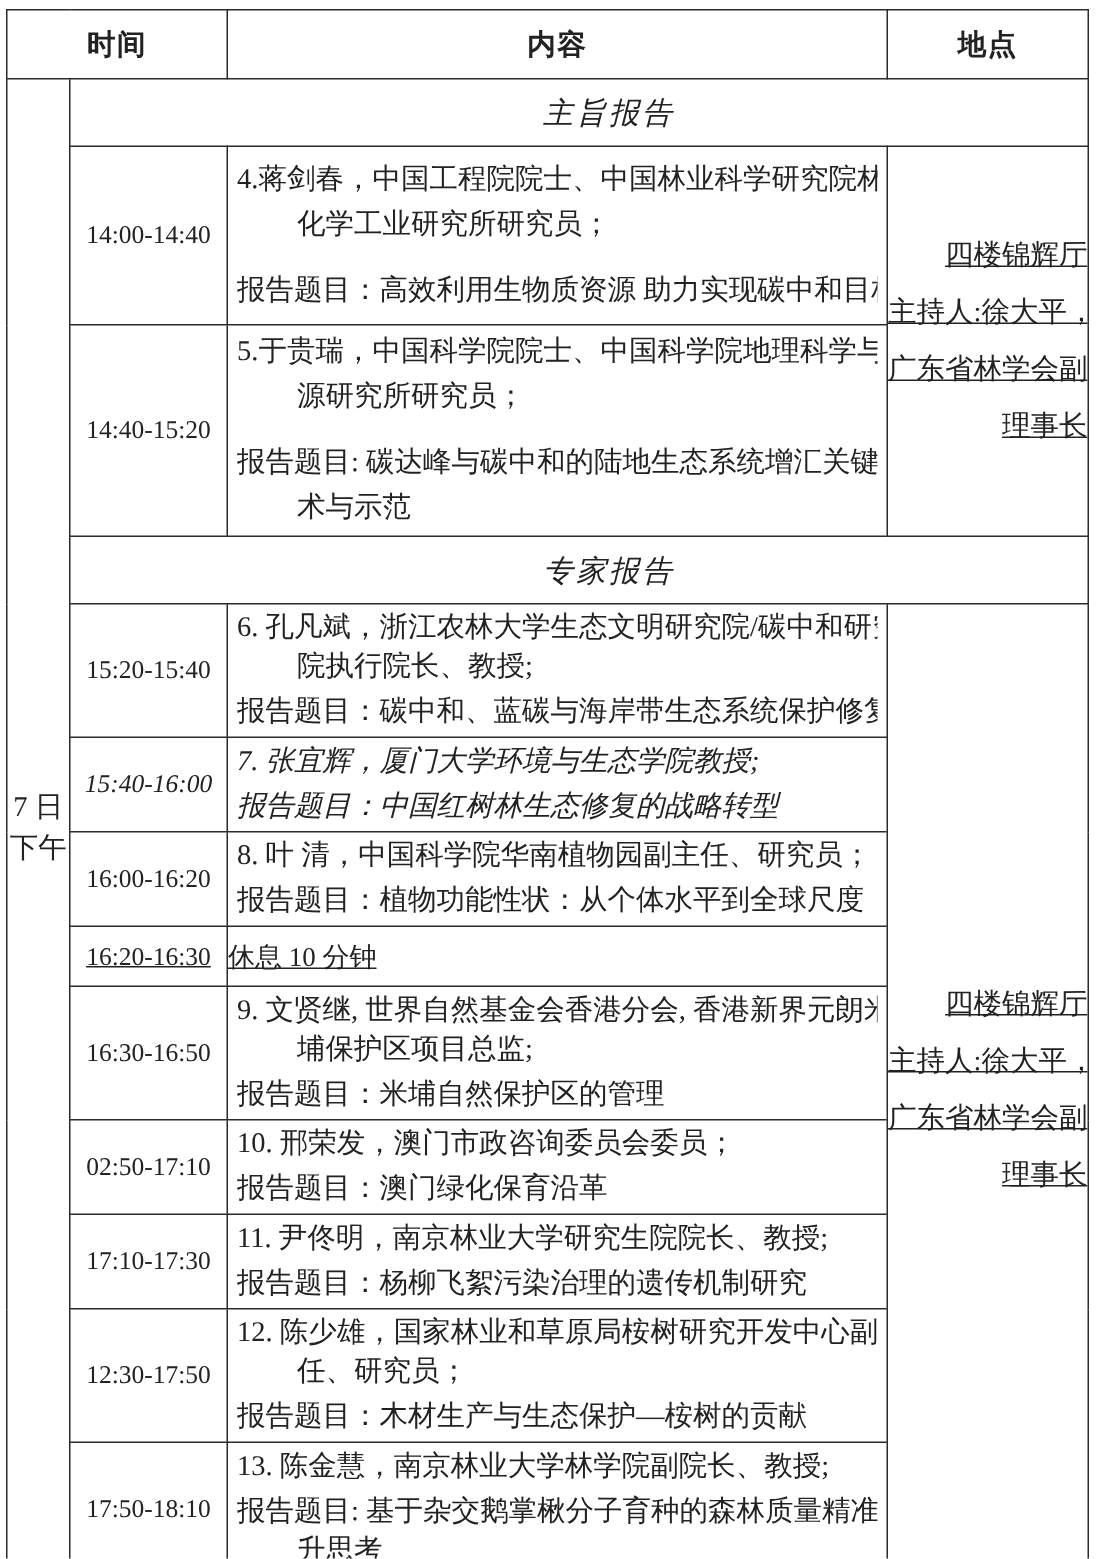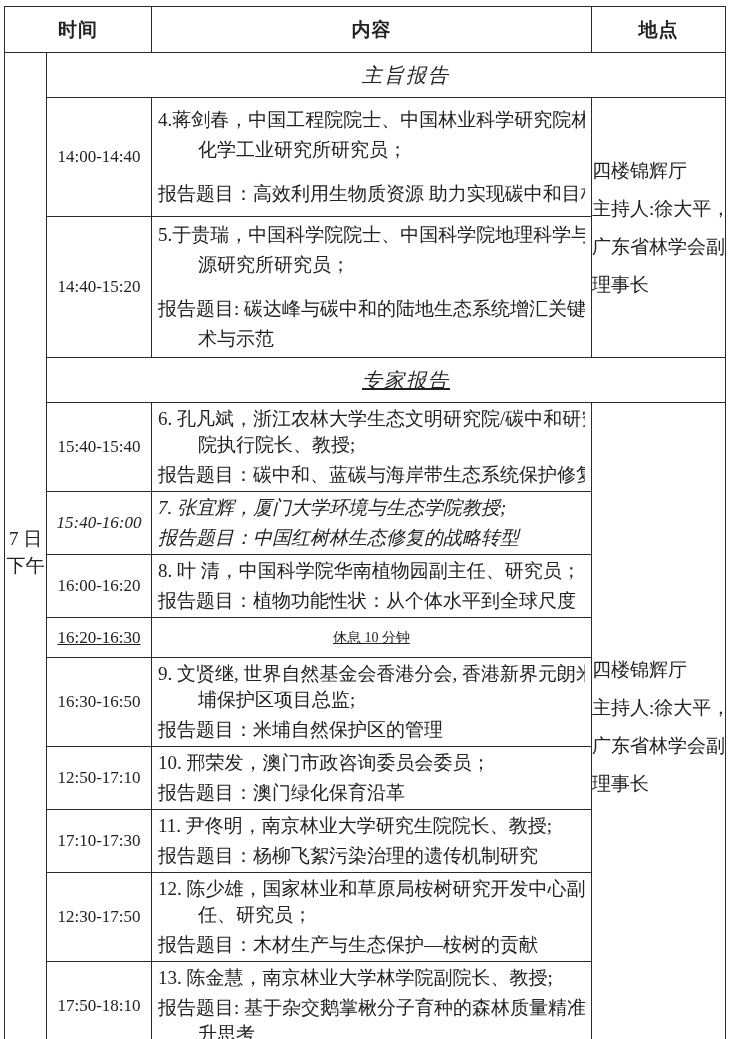--- a/index.html
+++ b/index.html
@@ -52,29 +52,29 @@
     font-size: 17px;
     font-family: "Liberation Serif", "DejaVu Serif", serif;
   }
   td.content-cell {
     vertical-align: middle;
     font-size: 19px;
     padding: 3px 6px;
     overflow: hidden;
   }
   td.break-cell {
-    text-align: center;
-    vertical-align: middle;
-    font-size: 14px;
+    vertical-align: middle;
+    font-size: 18px;
   }
   td.location-cell {
-    text-align: left;
-    vertical-align: middle;
-    font-size: 19px;
-    overflow: hidden;
+    text-align: right;
+    vertical-align: middle;
+    font-size: 19px;
+    overflow: hidden;
+    text-decoration: underline;
   }
   td.day-cell {
     text-align: center;
     vertical-align: middle;
     font-size: 19px;
     overflow: hidden;
   }
   .line {
     white-space: nowrap;
     overflow: hidden;
@@ -134,25 +134,25 @@
           <div class="para">
             <div class="line">5.于贵瑞，中国科学院院士、中国科学院地理科学与资</div>
             <div class="line cont">源研究所研究员；</div>
           </div>
           <div class="para">
             <div class="line">报告题目: 碳达峰与碳中和的陆地生态系统增汇关键技</div>
             <div class="line cont">术与示范</div>
           </div>
         </td>
       </tr>
-      <tr class="row-section" style="height: 45px; text-decoration: underline;">
+      <tr class="row-section" style="height: 45px;">
         <td class="section-cell" colspan="3"><span>专家报告</span></td>
       </tr>
       <tr class="row-talk sec-expert" style="height: 85px;">
-        <td class="time-cell">15:40-15:40</td>
+        <td class="time-cell">15:20-15:40</td>
         <td class="content-cell">
           <div class="para">
             <div class="line">6. 孔凡斌，浙江农林大学生态文明研究院/碳中和研究</div>
             <div class="line cont">院执行院长、教授;</div>
           </div>
           <div class="para">
             <div class="line">报告题目：碳中和、蓝碳与海岸带生态系统保护修复</div>
           </div>
         </td>
         <td class="location-cell" rowspan="9">
@@ -194,21 +194,21 @@
           <div class="para">
             <div class="line">9. 文贤继, 世界自然基金会香港分会, 香港新界元朗米</div>
             <div class="line cont">埔保护区项目总监;</div>
           </div>
           <div class="para">
             <div class="line">报告题目：米埔自然保护区的管理</div>
           </div>
         </td>
       </tr>
       <tr class="row-talk sec-expert" style="height: 62px;">
-        <td class="time-cell">12:50-17:10</td>
+        <td class="time-cell">02:50-17:10</td>
         <td class="content-cell">
           <div class="para">
             <div class="line">10. 邢荣发，澳门市政咨询委员会委员；</div>
           </div>
           <div class="para">
             <div class="line">报告题目：澳门绿化保育沿革</div>
           </div>
         </td>
       </tr>
       <tr class="row-talk sec-expert" style="height: 62px;">

